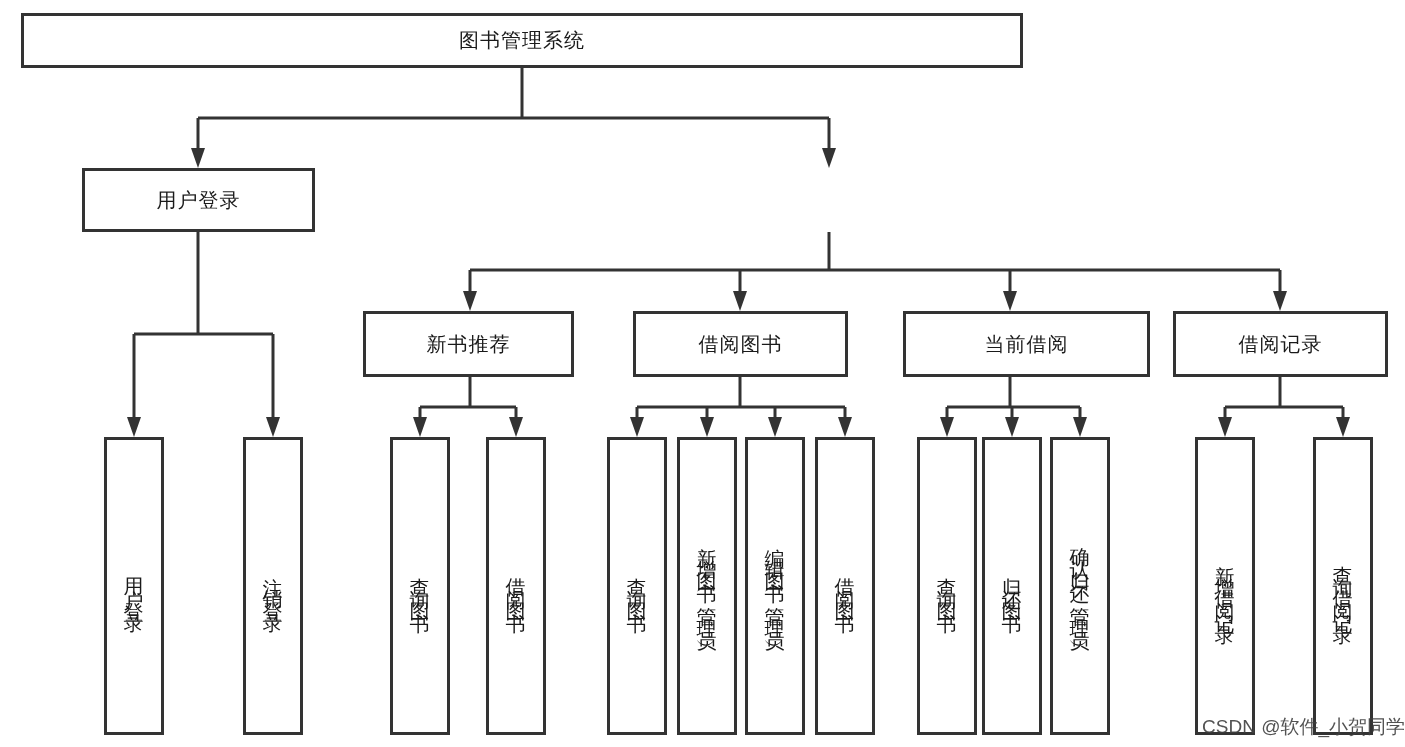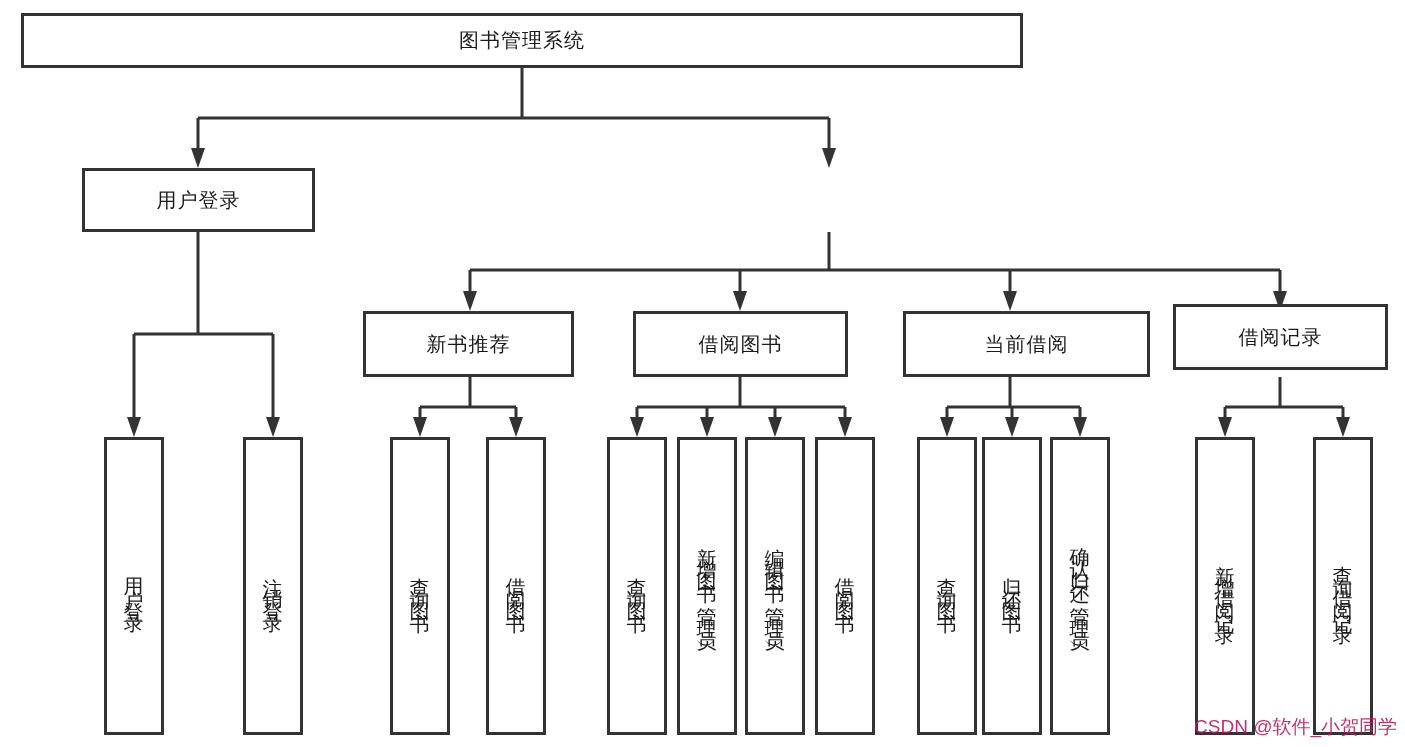--- a/index.html
+++ b/index.html
@@ -27,24 +27,24 @@
   .box.h{font-size:20px;letter-spacing:1px;}
   .box.v .vlbl{
     writing-mode:vertical-lr;
     text-orientation:mixed;
     font-size:20px;
     letter-spacing:12px;
     line-height:1;
   }
   .watermark{
     position:absolute;
-    right:8px;
+    right:0;
     bottom:7px;
     font-size:19px;
-    color:#be185d;
+    color:#404040;
     opacity:0.9;
     z-index:3;
     white-space:nowrap;
   }
 </style>
 </head>
 <body>
 
 <div class="stage">
 
@@ -134,21 +134,21 @@
 
   <div class="box h" style="left:363px;top:311px;width:211px;height:66px;">
     <span>新书推荐</span>
   </div>
   <div class="box h" style="left:633px;top:311px;width:215px;height:66px;">
     <span>借阅图书</span>
   </div>
   <div class="box h" style="left:903px;top:311px;width:247px;height:66px;">
     <span>当前借阅</span>
   </div>
-  <div class="box h" style="left:1173px;top:304px;width:215px;height:66px;">
+  <div class="box h" style="left:1173px;top:311px;width:215px;height:66px;">
     <span>借阅记录</span>
   </div>
 
   <div class="box v" style="left:104px;top:437px;width:60px;height:298px;">
     <span class="vlbl">用户登录</span>
   </div>
   <div class="box v" style="left:243px;top:437px;width:60px;height:298px;">
     <span class="vlbl">注销登录</span>
   </div>
 

